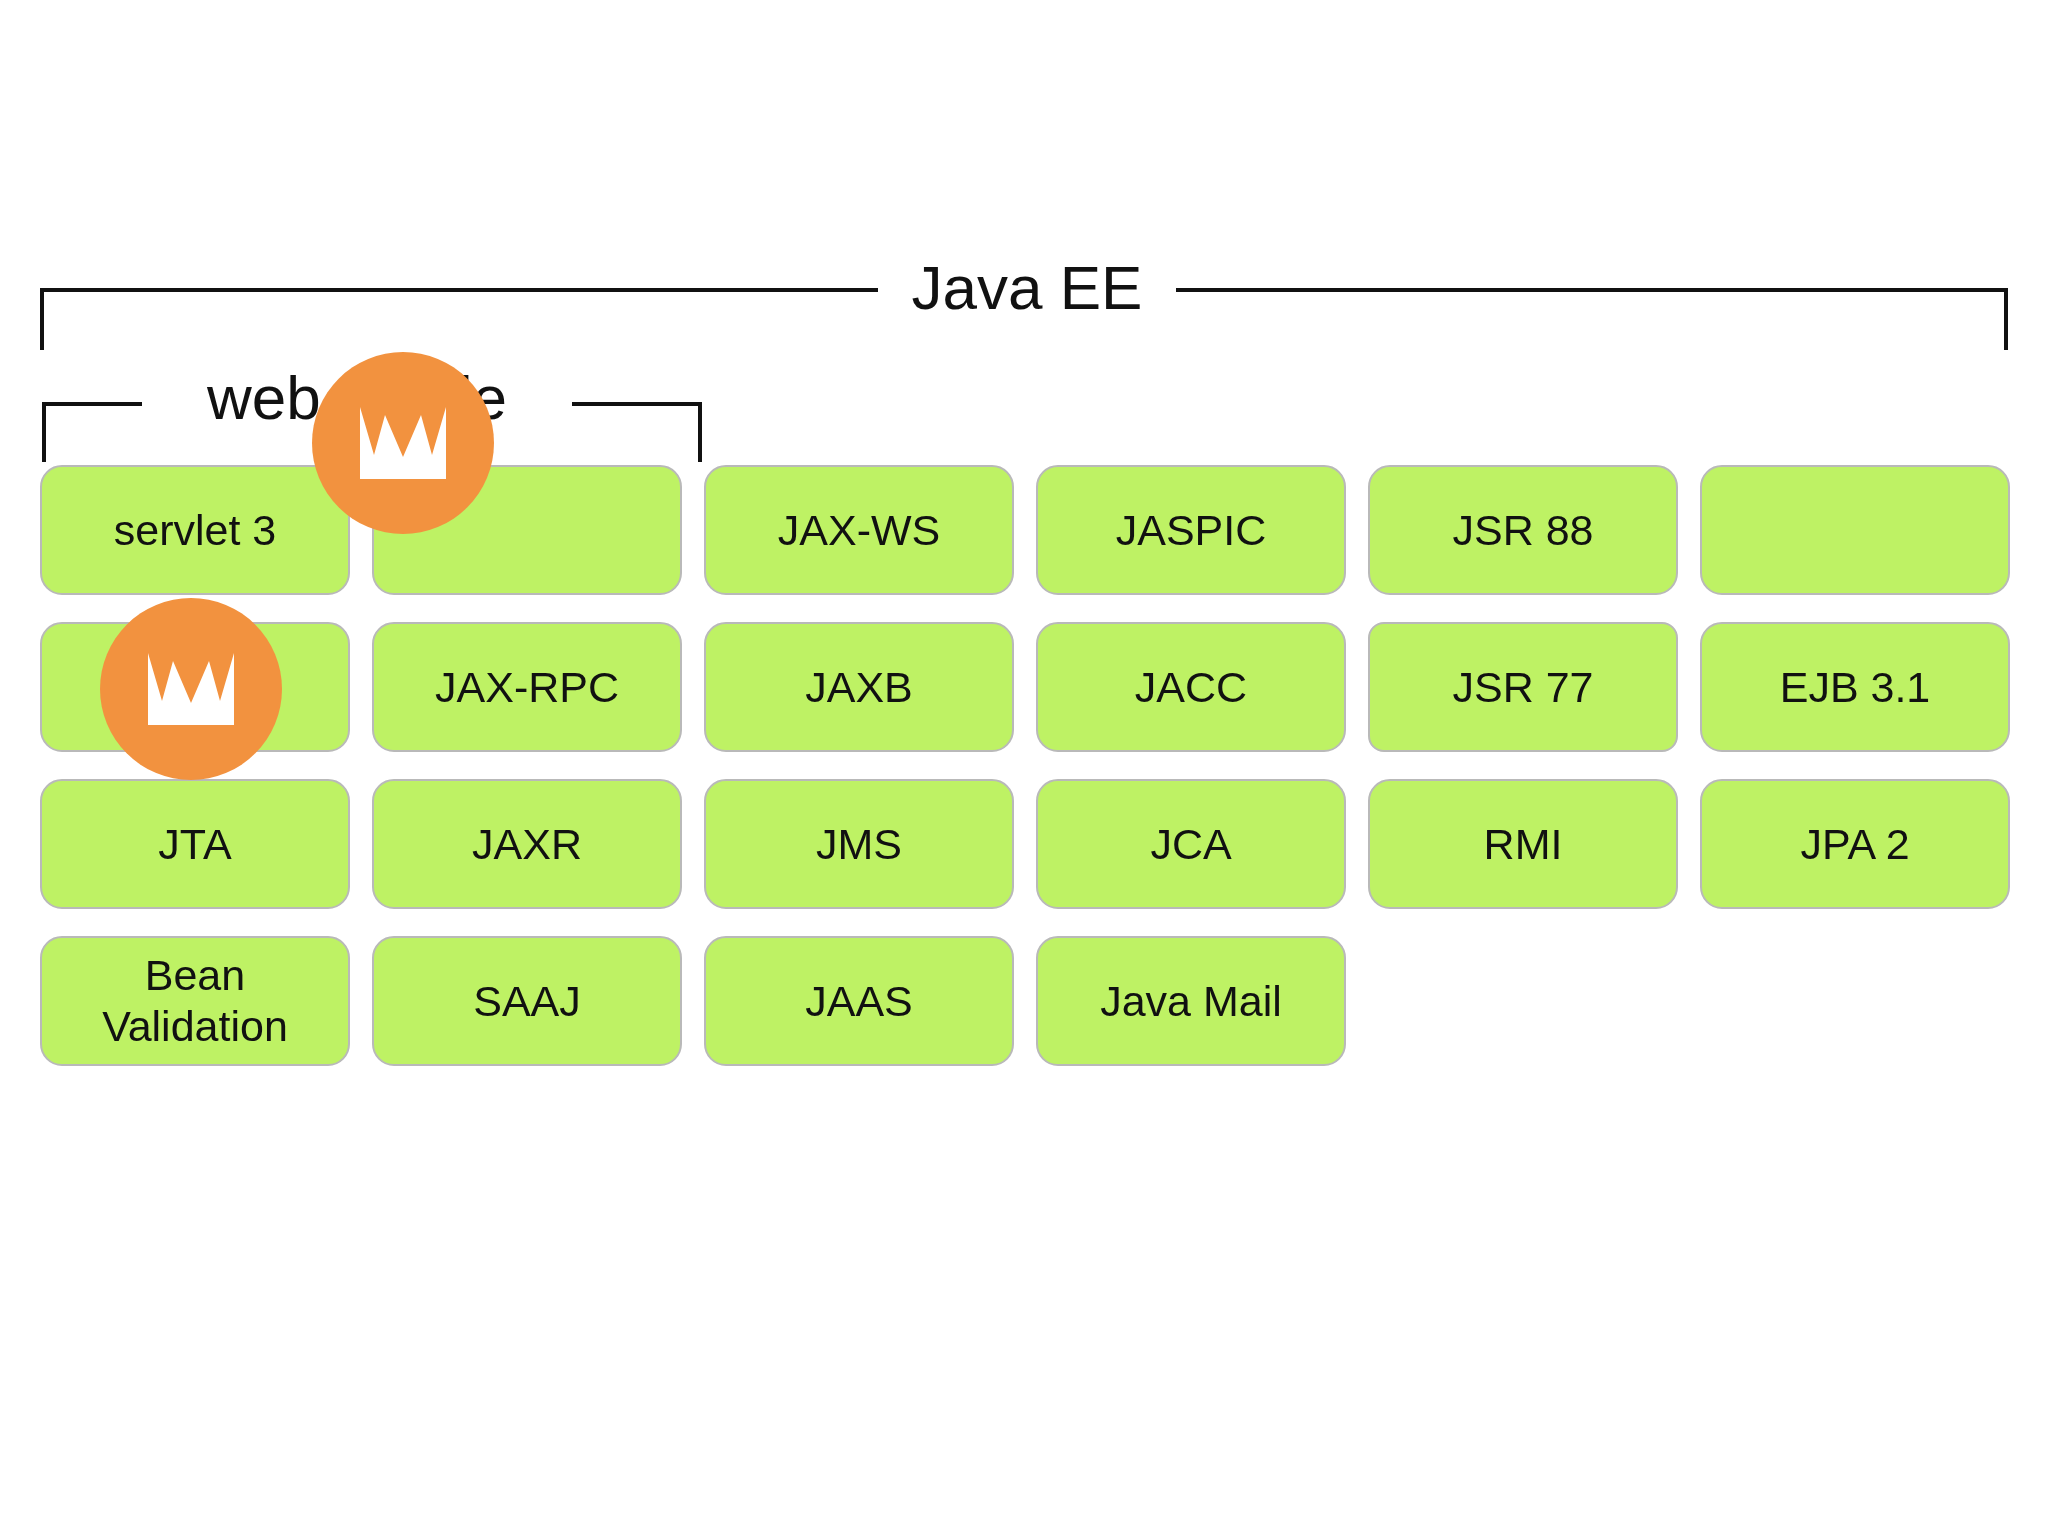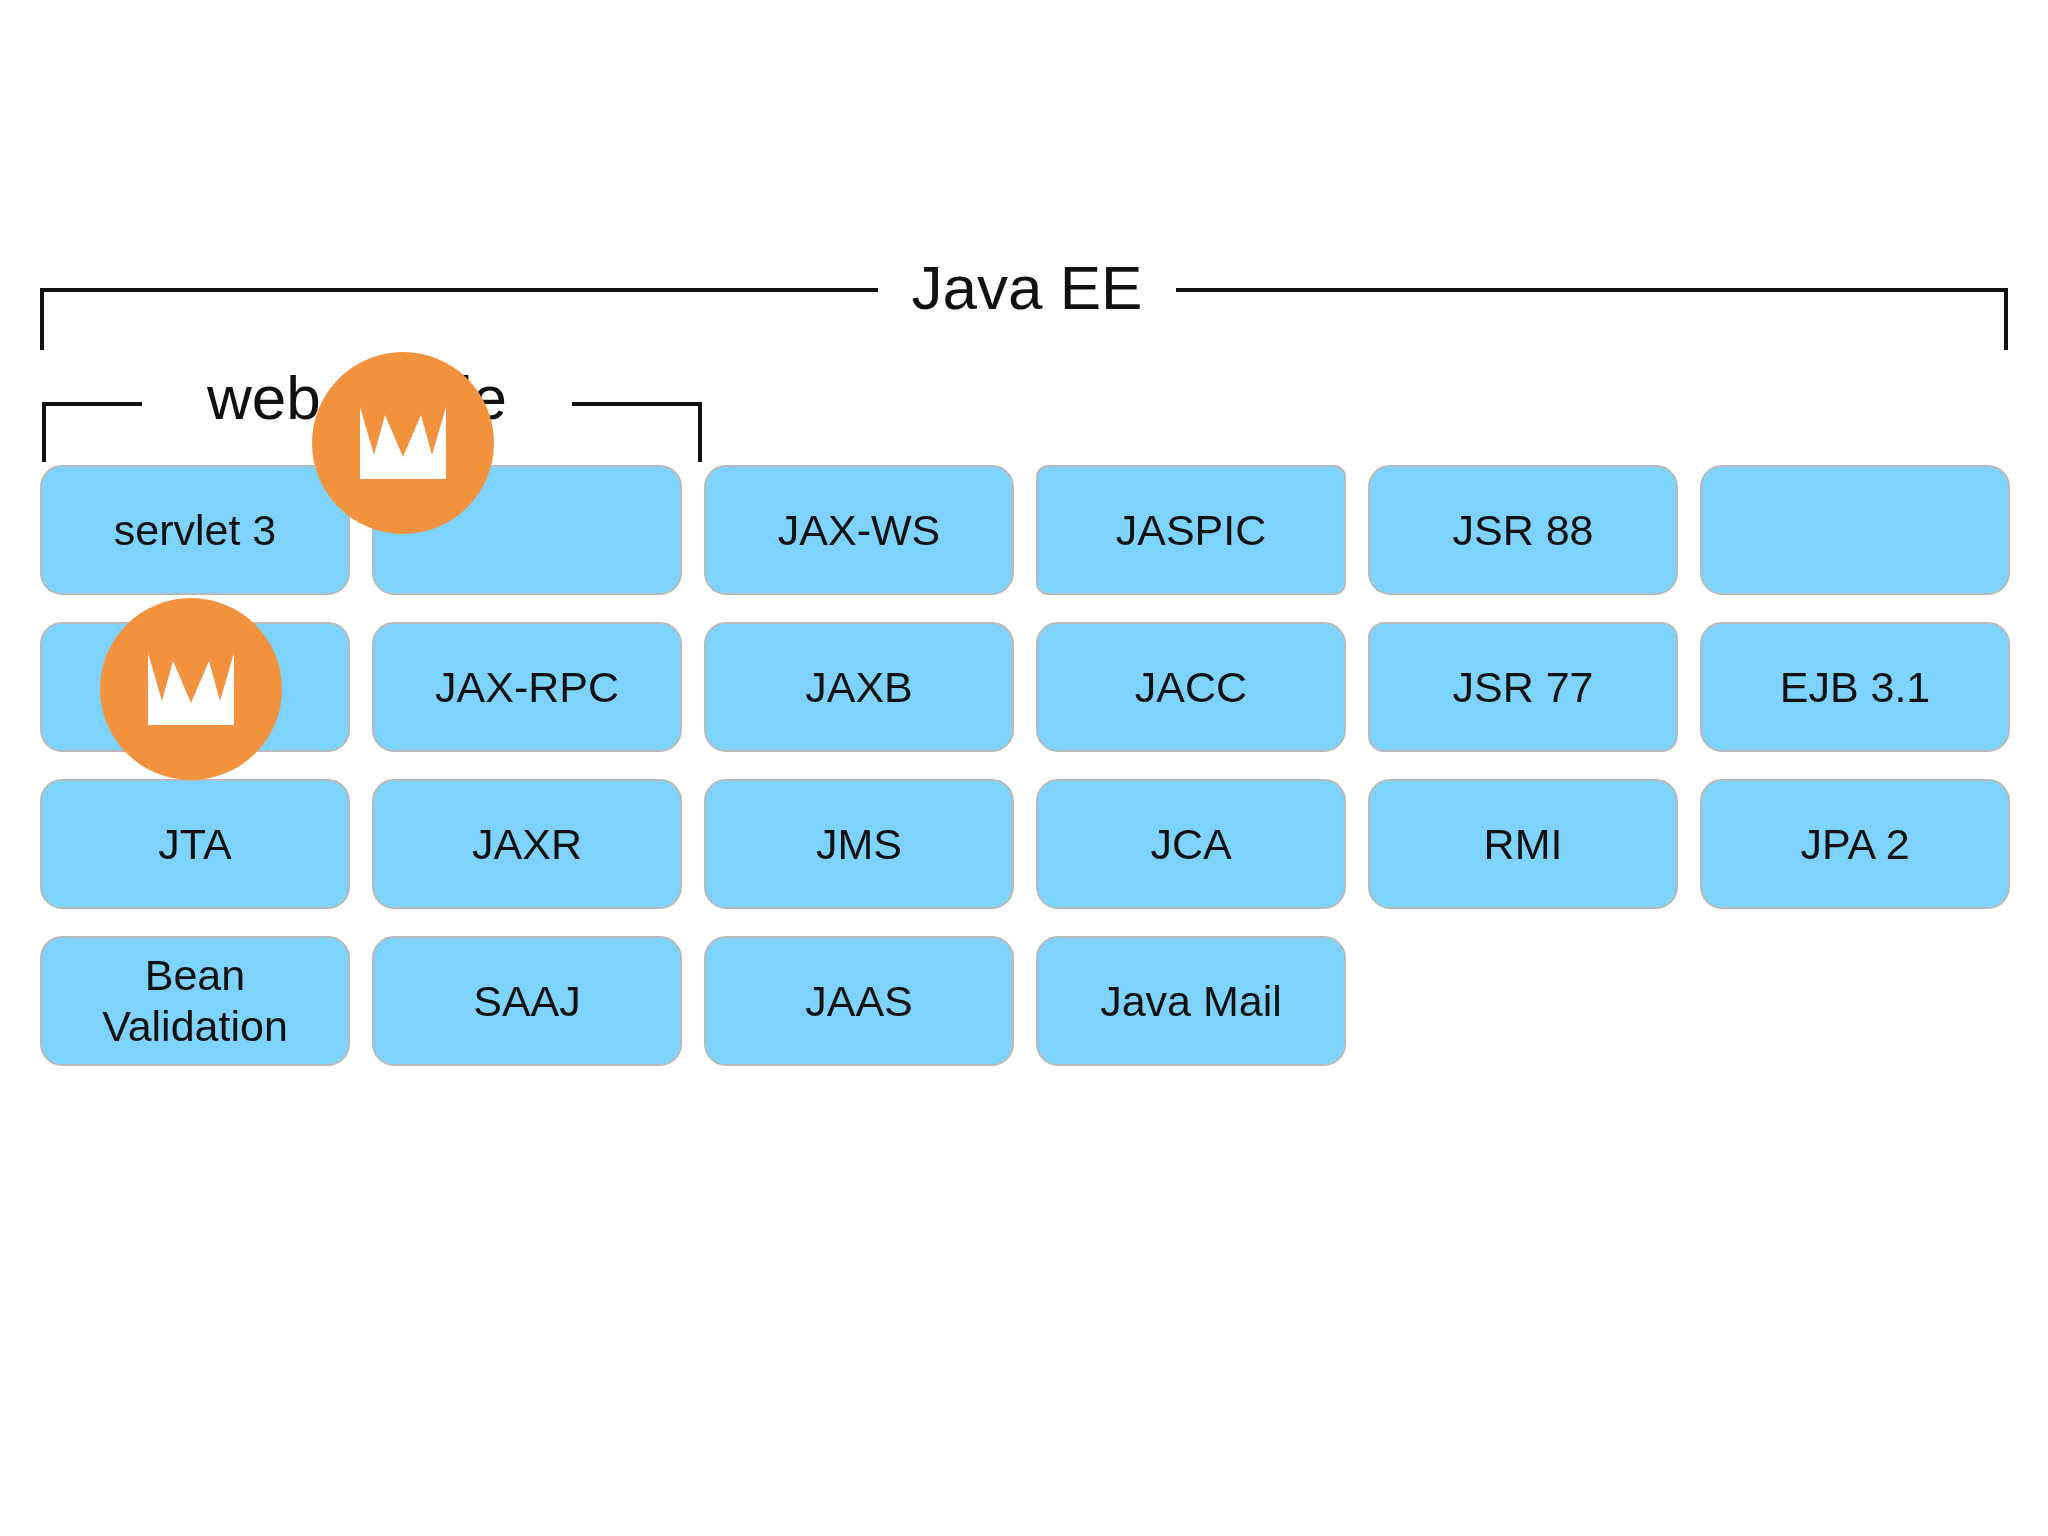--- a/index.html
+++ b/index.html
@@ -107,21 +107,21 @@
     width: 1970px;
     display: grid;
     grid-template-columns: repeat(6, 1fr);
     grid-auto-rows: 130px;
     column-gap: 22px;
     row-gap: 27px;
   }
   .cell {
     border: 2px solid #b9b9b9;
     border-radius: 22px;
-    background: #7dd3fc;
+    background: #bef264;
     display: flex;
     align-items: center;
     justify-content: center;
     text-align: center;
     font-size: 43px;
     line-height: 1.18;
     color: #111111;
     box-sizing: border-box;
     padding: 4px 8px;
     white-space: pre-line;
@@ -157,21 +157,21 @@
     <div class="barline bar-right"></div>
     <div class="tick tick-l"></div>
     <div class="tick tick-r"></div>
     <div class="blabel">web profile</div>
   </div>
 
   <div id="grid">
       <div class="cell" style="border-color: rgb(185, 185, 185); color: rgb(17, 17, 17);">servlet 3</div>
       <div class="cell" style="border-color: rgb(185, 185, 185); color: rgb(17, 17, 17);"></div>
       <div class="cell" style="border-color: rgb(185, 185, 185); color: rgb(17, 17, 17);">JAX-WS</div>
-      <div class="cell" style="border-color: rgb(185, 185, 185); color: rgb(17, 17, 17); border-radius: 12px;">JASPIC</div>
+      <div class="cell" style="border-color: rgb(185, 185, 185); color: rgb(17, 17, 17);">JASPIC</div>
       <div class="cell" style="border-color: rgb(185, 185, 185); color: rgb(17, 17, 17);">JSR 88</div>
       <div class="cell" style="border-color: rgb(185, 185, 185); color: rgb(17, 17, 17);"></div>
       <div class="cell" style="border-color: rgb(185, 185, 185); color: rgb(17, 17, 17);">CDI</div>
       <div class="cell" style="border-color: rgb(185, 185, 185); color: rgb(17, 17, 17);">JAX-RPC</div>
       <div class="cell" style="border-color: rgb(185, 185, 185); color: rgb(17, 17, 17);">JAXB</div>
       <div class="cell" style="border-color: rgb(185, 185, 185); color: rgb(17, 17, 17);">JACC</div>
       <div class="cell" style="border-color: rgb(185, 185, 185); color: rgb(17, 17, 17); border-radius: 16px;">JSR 77</div>
       <div class="cell" style="border-color: rgb(185, 185, 185); color: rgb(17, 17, 17);">EJB 3.1</div>
       <div class="cell" style="border-color: rgb(185, 185, 185); color: rgb(17, 17, 17);">JTA</div>
       <div class="cell" style="border-color: rgb(185, 185, 185); color: rgb(17, 17, 17);">JAXR</div>

